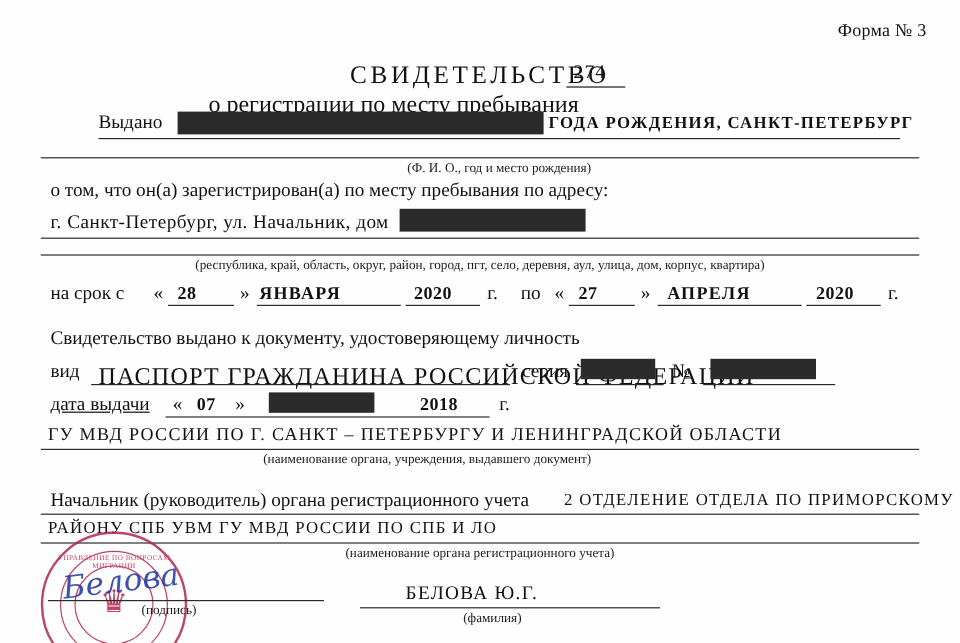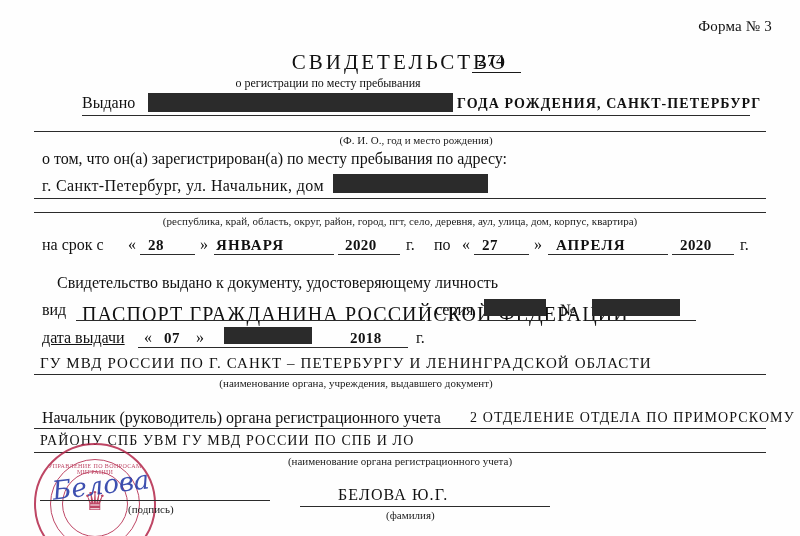--- a/index.html
+++ b/index.html
@@ -52,21 +52,21 @@
     right: -16px;
     bottom: -3px;
     border-bottom: 1px solid #1a1a1a;
   }
   .subtitle {
     position: absolute;
     top: 76px;
     left: 0;
     width: 656px;
     text-align: center;
-    font-size: 12px;
+    font-size: 20px;
   }
 
   
   .rule {
     position: absolute;
     border-bottom: 1px solid #2b2b2b;
     height: 0;
   }
   .redaction {
     position: absolute;
@@ -198,21 +198,21 @@
   <div class="lbl" style="left:462px; top:236px;">«</div>
   <div class="val val-b" style="left:482px; top:237px;">27</div>
   <div class="rule" style="left:474px; top:254px; width:55px;"></div>
   <div class="lbl" style="left:534px; top:236px;">»</div>
   <div class="val val-b spaced" style="left:556px; top:237px;">АПРЕЛЯ</div>
   <div class="rule" style="left:548px; top:254px; width:120px;"></div>
   <div class="val val-b" style="left:680px; top:237px;">2020</div>
   <div class="rule" style="left:672px; top:254px; width:62px;"></div>
   <div class="lbl" style="left:740px; top:236px;">г.</div>
 
-  <div class="lbl" style="left:57px; top:274px;">Свидетельство выдано к документу, удостоверяющему личность</div>
+  <div class="lbl" style="left:42px; top:274px;">Свидетельство выдано к документу, удостоверяющему личность</div>
 
   <div class="lbl" style="left:42px; top:301px;">вид</div>
   <div class="val spaced" style="left:82px; top:303px; font-size:20px;">ПАСПОРТ ГРАЖДАНИНА РОССИЙСКОЙ ФЕДЕРАЦИИ</div>
   <div class="rule" style="left:76px; top:320px; width:349px;"></div>
   <div class="lbl" style="left:427px; top:301px;">, серия</div>
   <div class="redaction" style="left:484px; top:299px; width:62px; height:17px;"></div>
   <div class="rule" style="left:480px; top:320px; width:73px;"></div>
   <div class="lbl" style="left:560px; top:301px;">№</div>
   <div class="redaction" style="left:592px; top:299px; width:88px; height:17px;"></div>
   <div class="rule" style="left:586px; top:320px; width:110px;"></div>
@@ -241,19 +241,19 @@
     <div class="inner"></div>
     <div class="inner2"></div>
     <div class="arc-top">УПРАВЛЕНИЕ ПО ВОПРОСАМ МИГРАЦИИ</div>
     <div class="emblem">♛</div>
 
   </div>
 
   <div class="signature">Белова</div>
 
   <div class="rule" style="left:40px; top:500px; width:230px;"></div>
-  <div class="lbl-sm" style="left:118px; top:503px;margin-left:10px;">(подпись)</div>
+  <div class="lbl-sm" style="left:118px; top:503px;">(подпись)</div>
 
   <div class="val spaced" style="left:338px; top:486px; font-size:16px;">БЕЛОВА Ю.Г.</div>
   <div class="rule" style="left:300px; top:506px; width:250px;"></div>
   <div class="lbl-sm" style="left:386px; top:509px;">(фамилия)</div>
 
 </div>
 
 </body></html>

